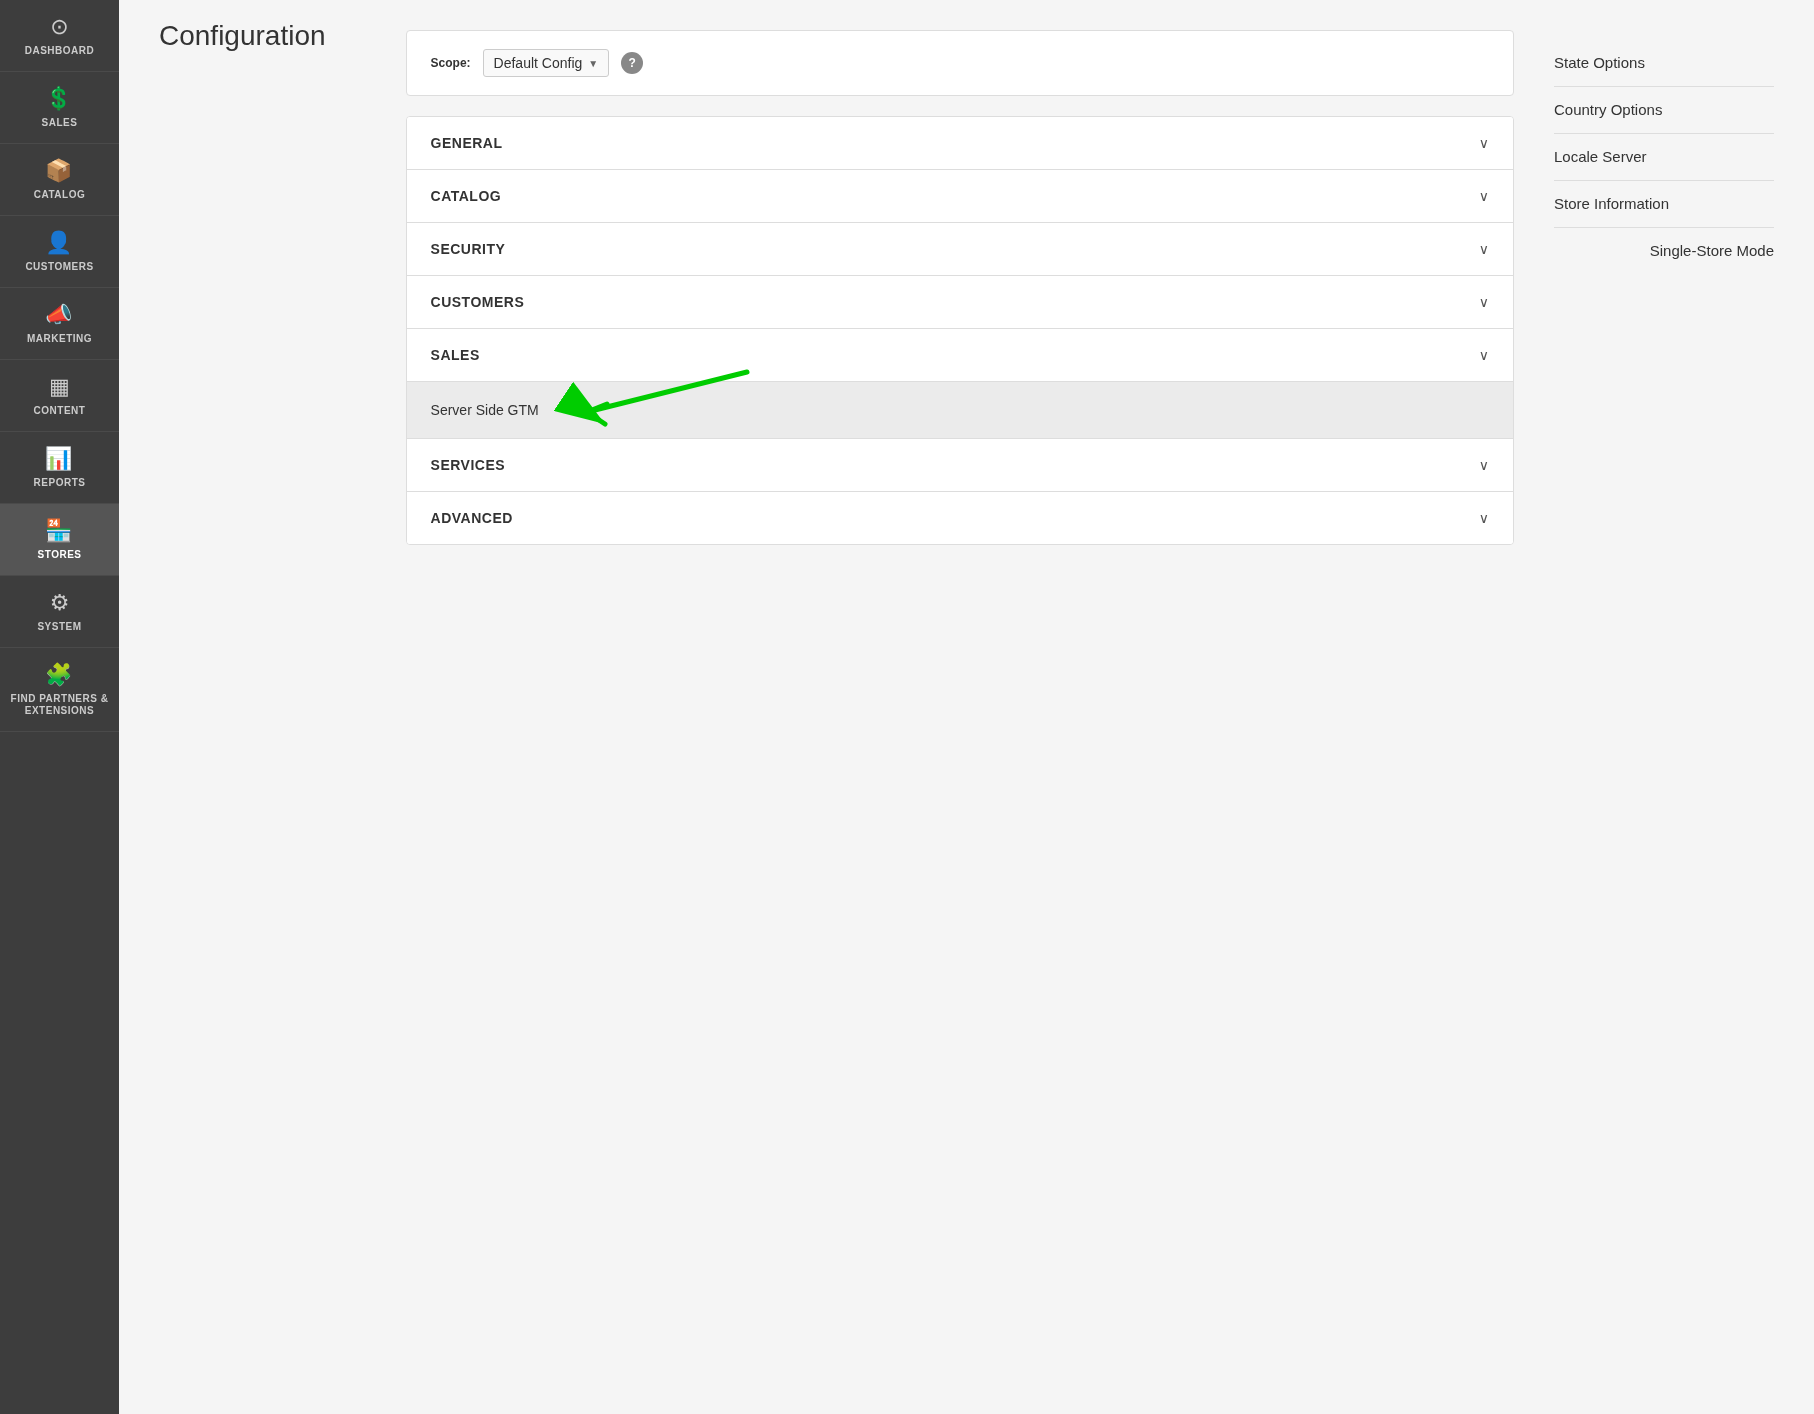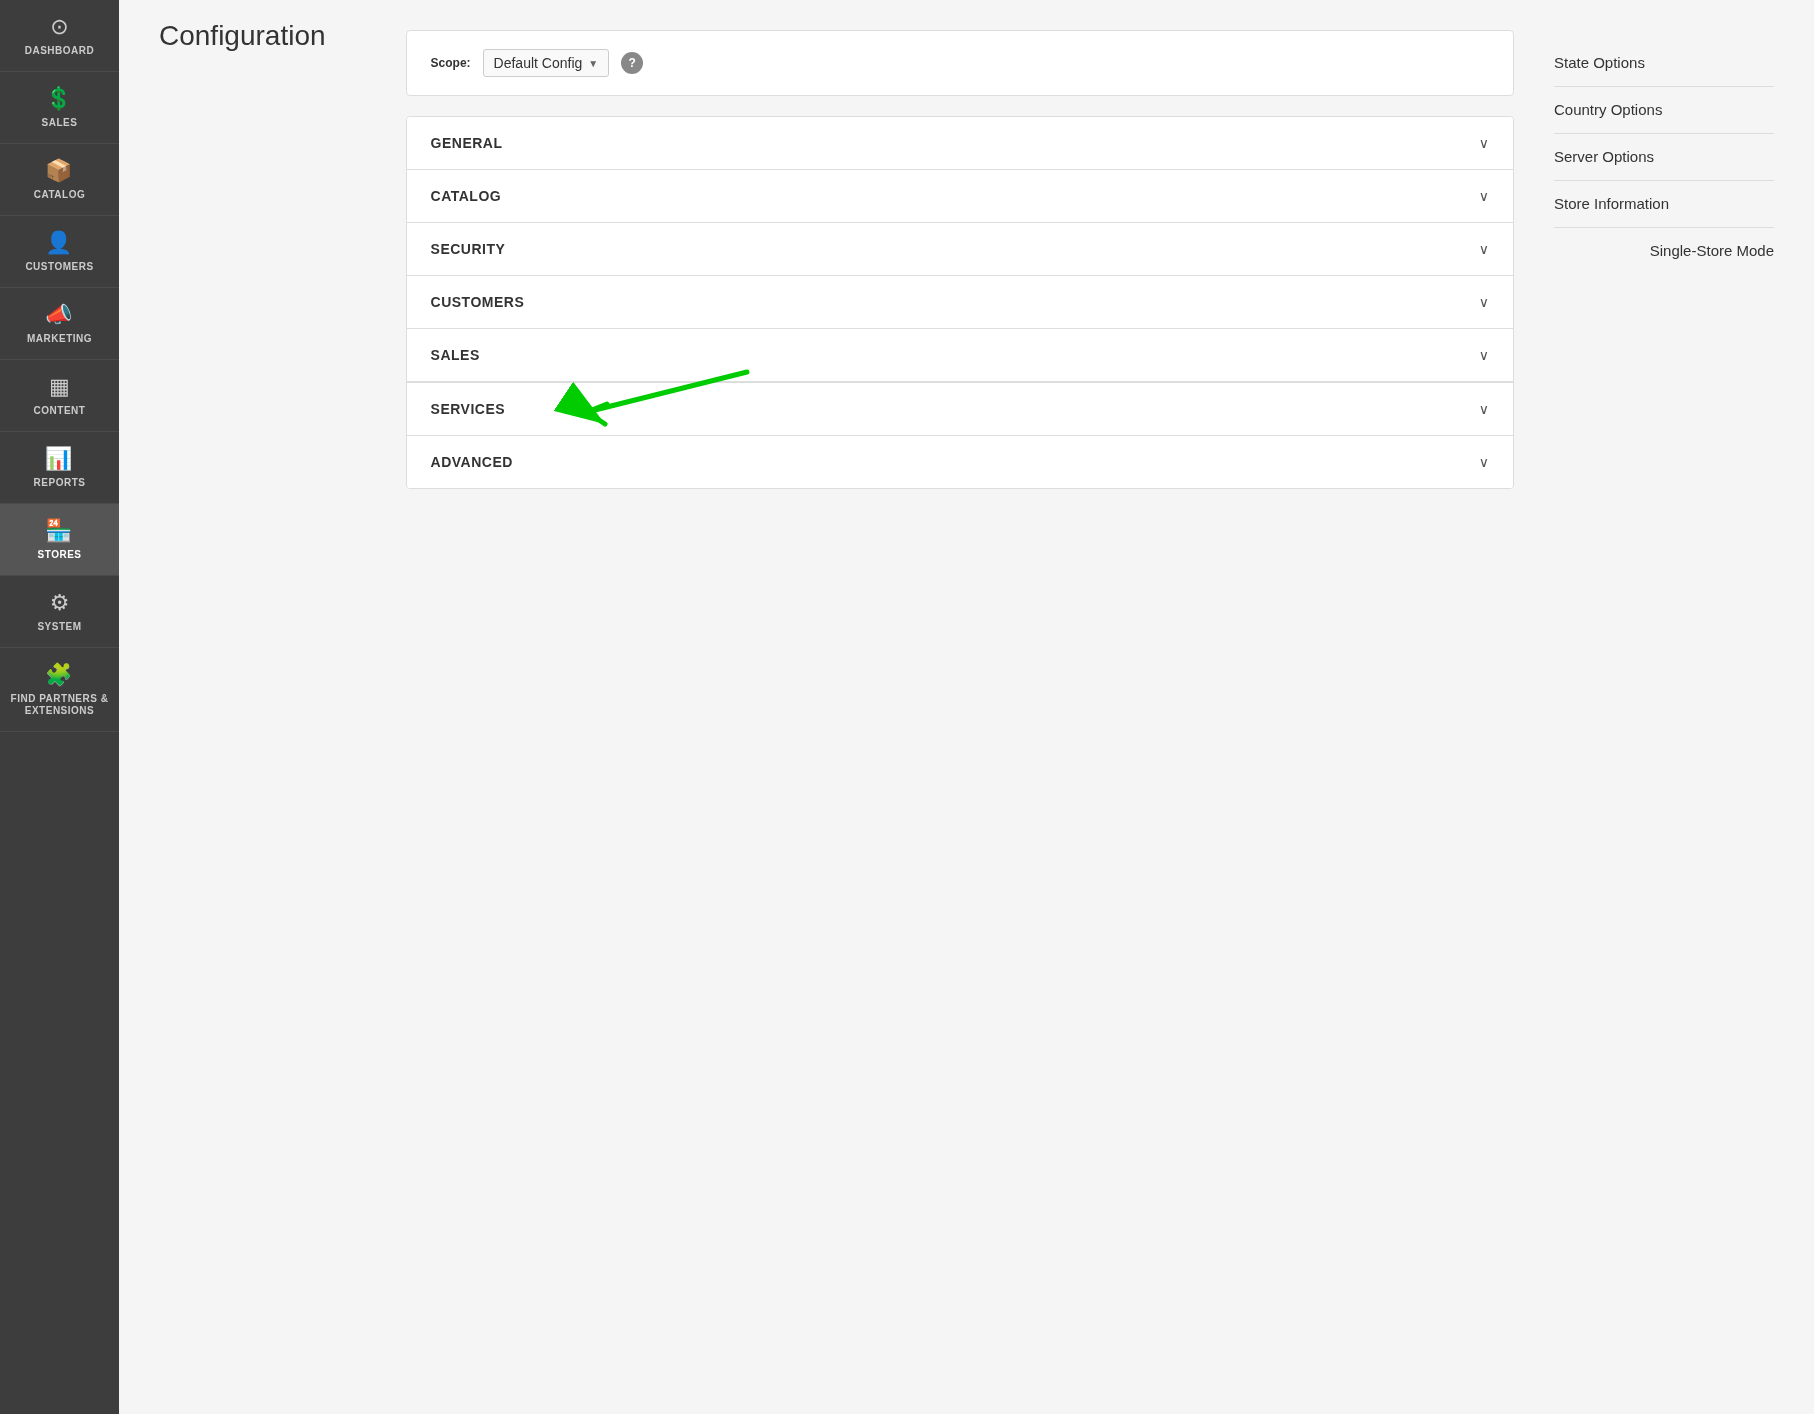--- a/index.html
+++ b/index.html
@@ -282,20 +282,23 @@
               <span class="accordion-chevron">∨</span>
             </div>
           </div>
           <div class="accordion-item">
             <div class="accordion-header">
               <span class="accordion-title">SALES</span>
               <span class="accordion-chevron">∨</span>
             </div>
           </div>
           <div class="accordion-item" style="position: relative;">
+            <div class="accordion-body">
+              <div class="accordion-body-item stape-row"><span>Server Side GTM</span></div>
+            </div>
             <svg width="320" height="80" style="position: absolute; top: -20px; left: 60px; pointer-events: none; z-index: 10;">
               <defs>
                 <marker id="arrowhead" markerWidth="10" markerHeight="7" refX="10" refY="3.5" orient="auto">
                   <polygon points="0 0, 10 3.5, 0 7" fill="#00cc00"></polygon>
                 </marker>
               </defs>
               <path d="M 280,10 L 120,50 L 140,42 M 120,50 L 138,62" stroke="#00cc00" stroke-width="5" fill="none" stroke-linecap="round" stroke-linejoin="round" marker-end="url(#arrowhead)"></path>
             </svg>
           </div>
           <div class="accordion-item">
@@ -309,18 +312,18 @@
               <span class="accordion-title">ADVANCED</span>
               <span class="accordion-chevron">∨</span>
             </div>
           </div>
         </div>
     </div>
 
     <div class="right-panel" id="right-nav-container">
     <div class="right-nav-item"><a href="#">State Options</a></div>
         <div class="right-nav-item"><a href="#">Country Options</a></div>
-        <div class="right-nav-item"><a href="#">Server Options</a></div>
+        <div class="right-nav-item"><a href="#">Locale Server</a></div>
         <div class="right-nav-item"><a href="#">Store Information</a></div>
         <div class="right-nav-item"><a href="#">Single-Store Mode</a></div>
       </div>
   </div>
 </div>
 
 </body></html>

